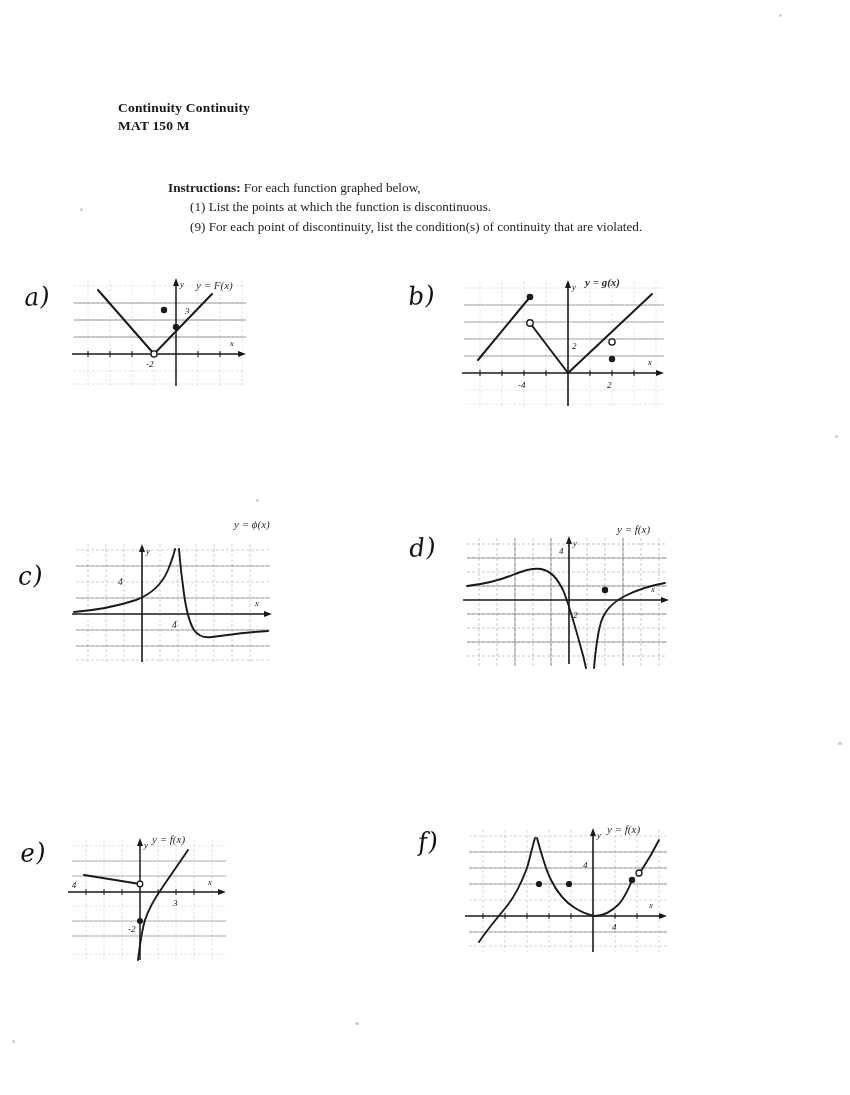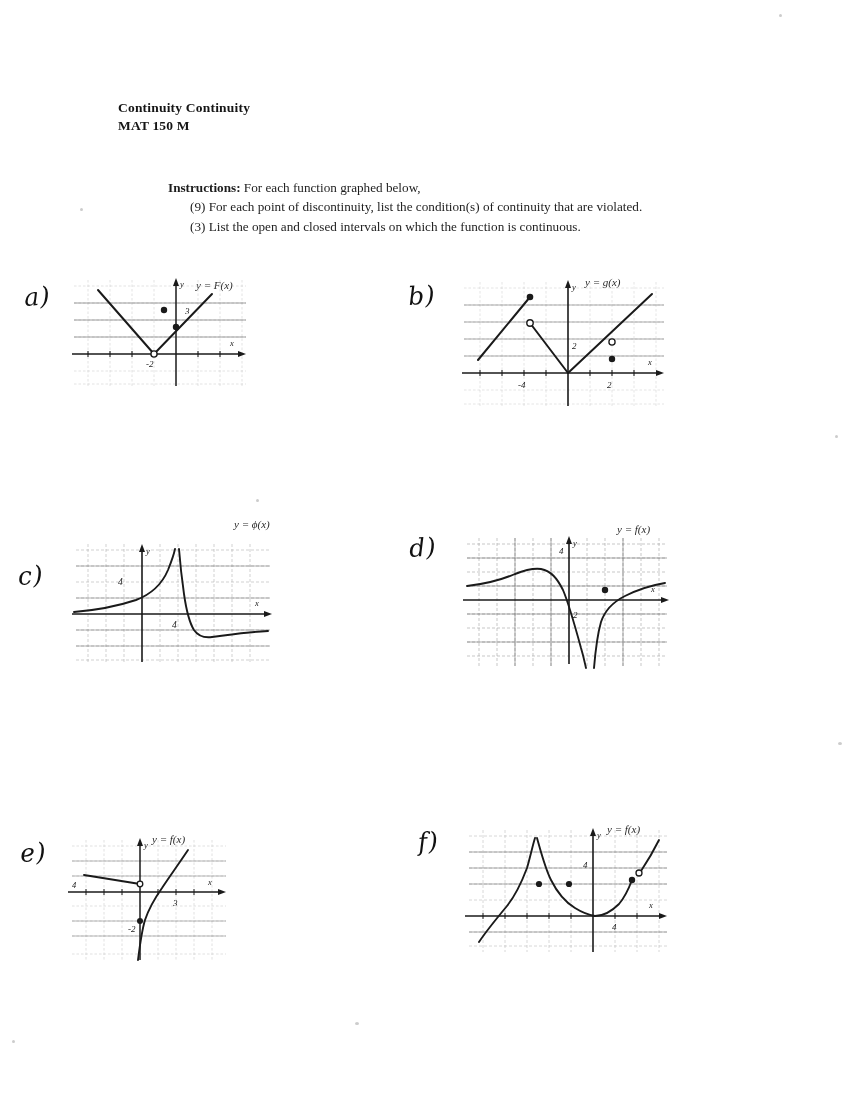--- a/index.html
+++ b/index.html
@@ -100,22 +100,22 @@
 
 <div class="doc-header">
   <div class="line">Continuity Continuity</div>
   <div class="line">MAT 150 M</div>
 </div>
 
 <div class="instructions">
   <div>
     <span class="intro-label">Instructions:</span><span> For each function graphed below,</span>
   </div>
+  <div class="item">(1) List the points at which the function is discontinuous.</div>
   <div class="item">(9) For each point of discontinuity, list the condition(s) of continuity that are violated.</div>
-  <div class="item">(3) List the open and closed intervals on which the function is continuous.</div>
 </div>
 
 <div class="problem" style="left:0;top:0;">
   <div class="part-label" style="left:24px;top:282px;">a)</div>
   <div class="fn-label" style="left:196px;top:279px;">y = F(x)</div>
   <div class="graph-box blur-soft" style="left:60px;top:272px;">
     <svg width="200" height="120" viewBox="0 0 200 120">
       <g stroke="#b9b9b9" stroke-width="0.5" stroke-dasharray="2.5 2" opacity="0.85">
         <line x1="14" y1="14" x2="186" y2="14"></line>
         <line x1="14" y1="31" x2="186" y2="31"></line>
@@ -156,21 +156,21 @@
       <text x="125" y="42" font-family="Liberation Serif, serif" font-style="italic" font-size="9" fill="#1a1a1a">3</text>
       <text x="86" y="95" font-family="Liberation Serif, serif" font-style="italic" font-size="9" fill="#1a1a1a">-2</text>
       <text x="170" y="74" font-family="Liberation Serif, serif" font-style="italic" font-size="8.5" fill="#1a1a1a">x</text>
       <text x="120" y="15" font-family="Liberation Serif, serif" font-style="italic" font-size="8.5" fill="#1a1a1a">y</text>
     </svg>
   </div>
 </div>
 
 <div class="problem" style="left:0;top:0;">
   <div class="part-label" style="left:408px;top:281px;">b)</div>
-  <div class="fn-label" style="left:585px;top:276px;">y = g(x)</div>
+  <div class="fn-label" style="left:585px;top:276px;font-weight:bold;">y = g(x)</div>
   <div class="graph-box blur-soft" style="left:450px;top:272px;">
     <svg width="230" height="140" viewBox="0 0 230 140">
       <g stroke="#bcbcbc" stroke-width="0.5" stroke-dasharray="2.5 2" opacity="0.85">
         <line x1="14" y1="16" x2="214" y2="16"></line>
         <line x1="14" y1="33" x2="214" y2="33"></line>
         <line x1="14" y1="50" x2="214" y2="50"></line>
         <line x1="14" y1="67" x2="214" y2="67"></line>
         <line x1="14" y1="84" x2="214" y2="84"></line>
         <line x1="14" y1="118" x2="214" y2="118"></line>
         <line x1="14" y1="132" x2="214" y2="132"></line>

